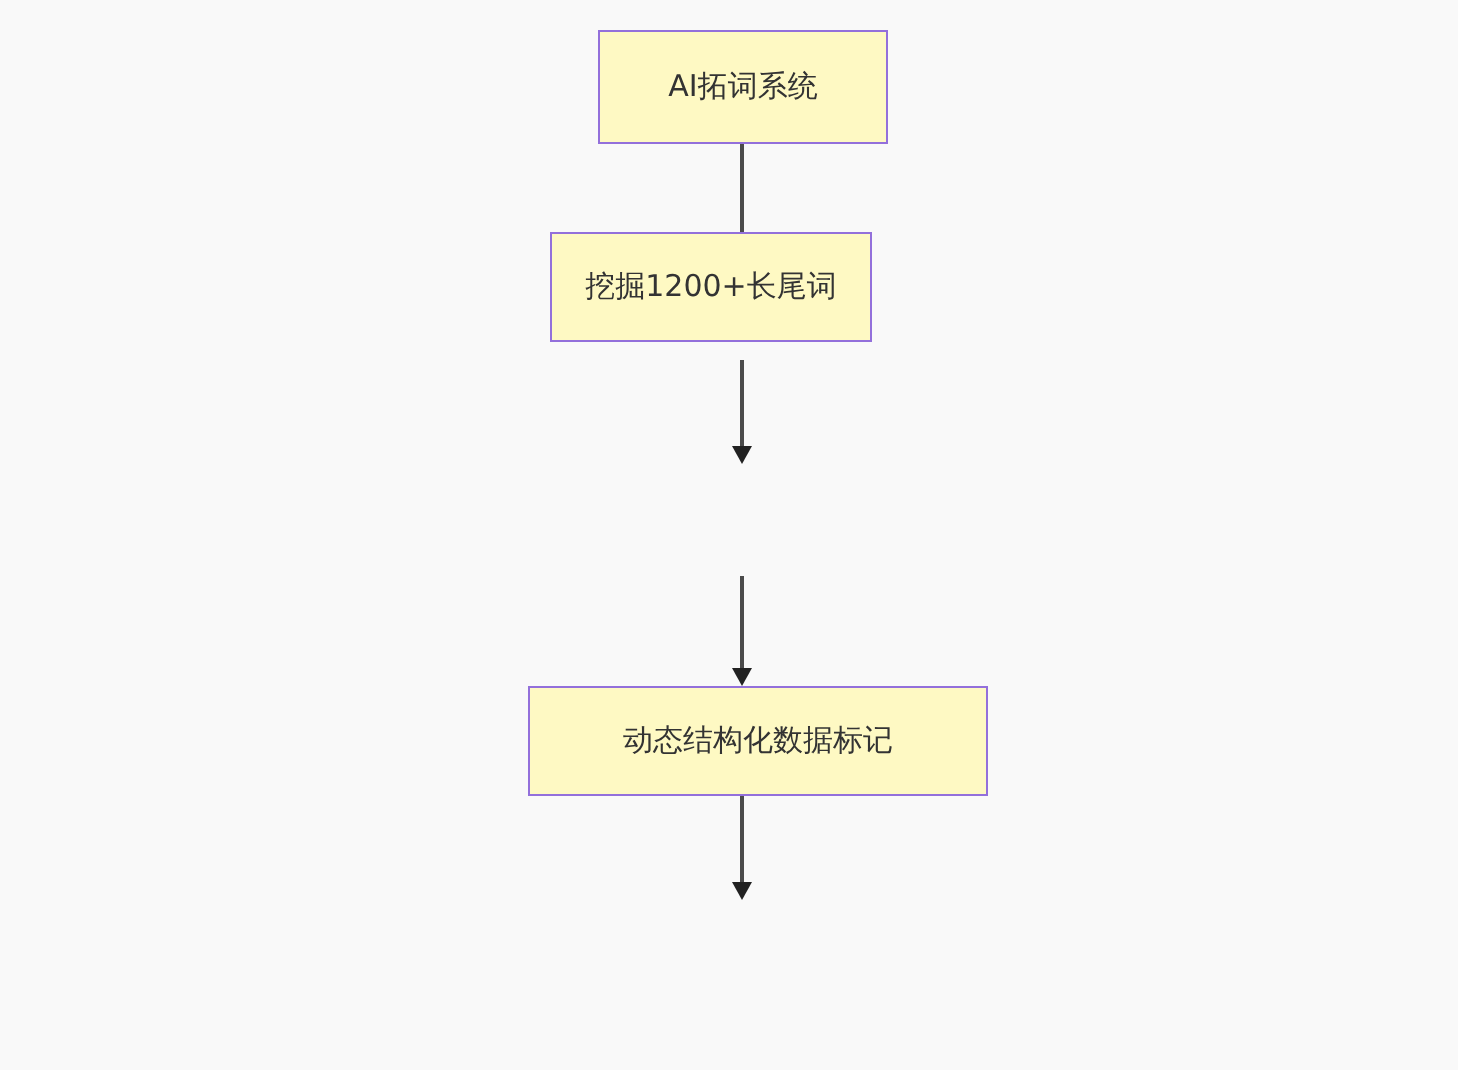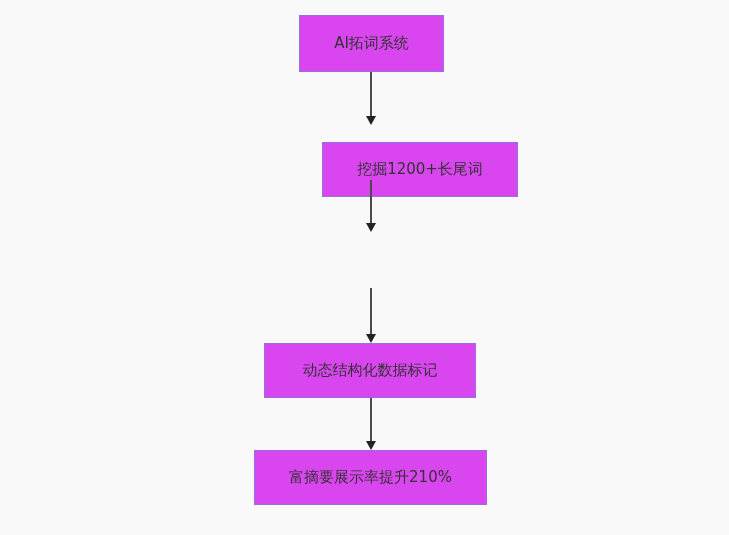--- a/index.html
+++ b/index.html
@@ -14,21 +14,21 @@
     overflow: hidden;
   }
   .canvas {
     position: relative;
     width: 729px;
     height: 535px;
   }
   .node {
     position: absolute;
     box-sizing: border-box;
-    background: #d946ef;
+    background: #fef9c3;
     border: 1.5px solid #9370db;
     color: #333333;
     font-size: 15px;
     display: flex;
     align-items: center;
     justify-content: center;
     text-align: center;
     white-space: nowrap;
   }
   .edge {
@@ -46,23 +46,23 @@
   .edge-head {
     width: 0;
     height: 0;
     border-left: 5px solid transparent;
     border-right: 5px solid transparent;
     border-top: 9px solid #222222;
   }
 
   
   #node-0 { left: 299px; top: 15px;  width: 145px; height: 57px; }
-  #node-1 { left: 275px; top: 142px; width: 196px; height: 55px; margin-left: 47px; }
+  #node-1 { left: 275px; top: 116px; width: 161px; height: 55px; }
   #node-2 { left: 262px; top: 232px; width: 218px; height: 56px; }
-  #node-3 { left: 264px; top: 343px; width: 212px; height: 55px; }
+  #node-3 { left: 264px; top: 343px; width: 230px; height: 55px; }
   #node-4 { left: 254px; top: 450px; width: 233px; height: 55px; }
 
   
   #edge-0 { left: 365px; top: 72px;  height: 53px; }
   #edge-1 { left: 365px; top: 180px; height: 52px; }
   #edge-2 { left: 365px; top: 288px; height: 55px; }
   #edge-3 { left: 365px; top: 398px; height: 52px; }
 </style>
 </head>
 <body>
@@ -95,17 +95,14 @@
 
   <div class="node" id="node-3">
     <span>动态结构化数据标记</span>
   </div>
 
   <div class="edge" id="edge-3">
     <div class="edge-line"></div>
     <div class="edge-head"></div>
   </div>
 
-  <div class="node" id="node-4">
-    <span>富摘要展示率提升210%</span>
-  </div>
 
 </div>
 
 </body></html>

